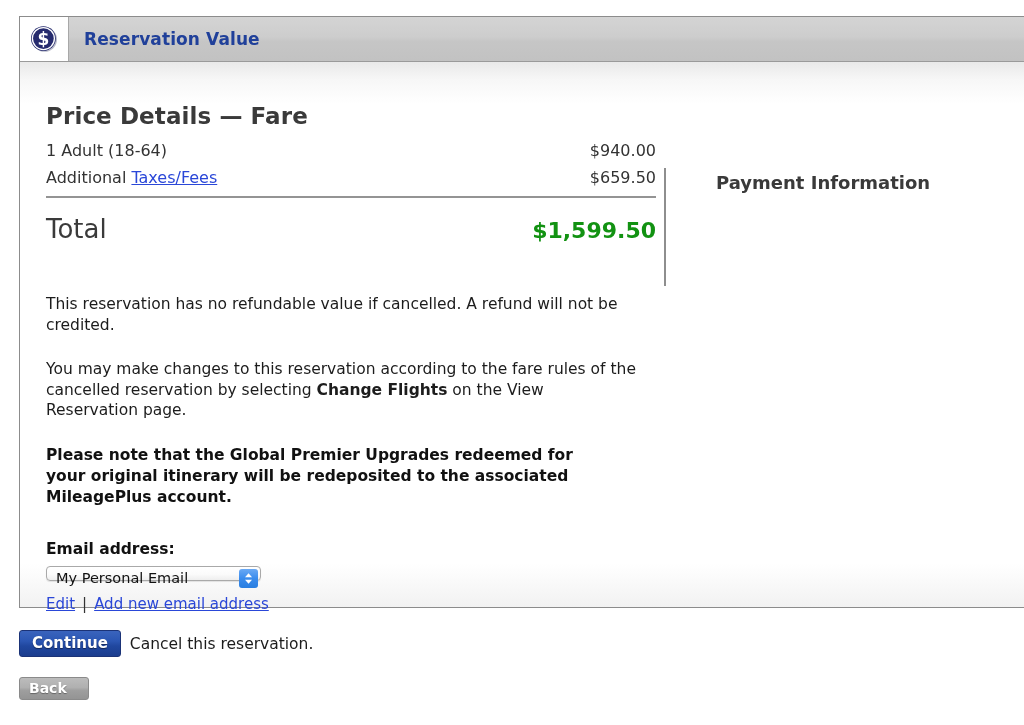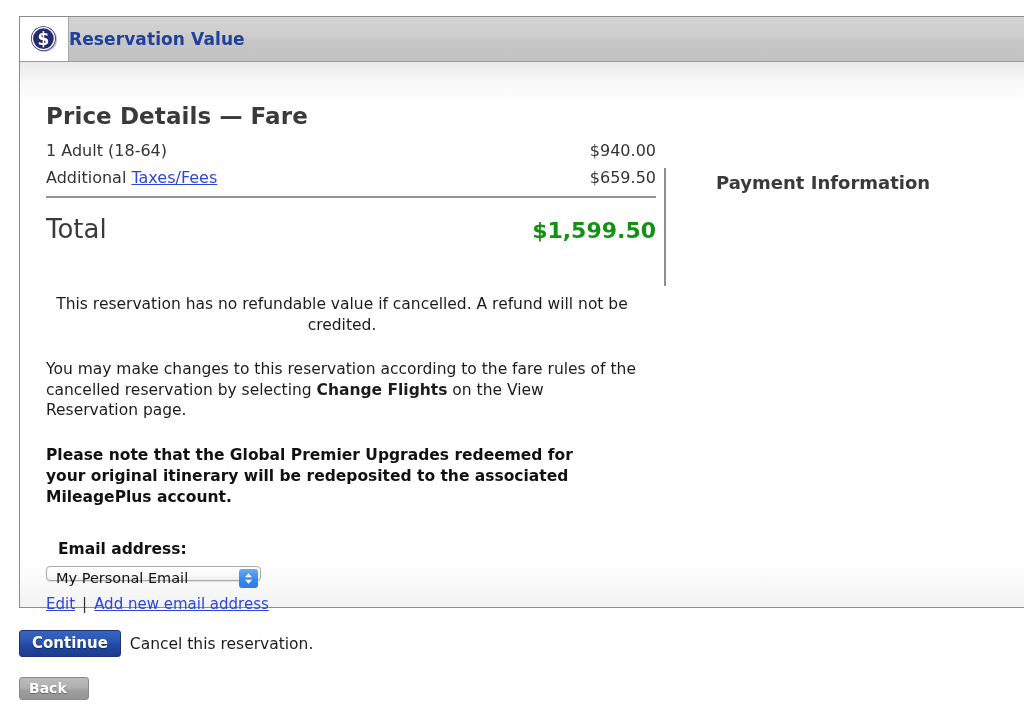--- a/index.html
+++ b/index.html
@@ -51,20 +51,21 @@
   }
   .dollar-icon {
     width: 30px;
     height: 30px;
     display: block;
   }
   .header-title {
     font-size: 17px;
     font-weight: bold;
     color: #20409a;
+    padding-left: 15px;
     letter-spacing: 0.1px;
     white-space: nowrap;
   }
 
   
   .panel-body {
     position: relative;
     height: 545px;
     background: linear-gradient(to bottom, #e9e9e9 0%, #f7f7f7 18px, #ffffff 42px, #ffffff 92%, #f2f2f2 100%);
   }
@@ -147,39 +148,38 @@
 
   
   p.body-text {
     margin: 0;
     padding-top: 24px;
     font-size: 15.5px;
     line-height: 1.33;
     color: #1c1c1c;
     max-width: 592px;
   }
-  p.body-text.first { padding-top: 50px; text-align: center; }
+  p.body-text.first { padding-top: 50px; }
   p.body-text strong { font-weight: bold; }
   p.note-text {
     margin: 0;
     padding-top: 24px;
     font-size: 15.5px;
     line-height: 1.35;
     font-weight: bold;
     color: #111111;
     max-width: 570px;
   }
 
   
   .email-block { padding-top: 32px; }
   .email-label {
     font-size: 15.5px;
     font-weight: bold;
     color: #111111;
-    margin-left: 12px;
   }
   .select-wrap {
     position: relative;
     display: inline-block;
     margin-top: 8px;
     width: 215px;
     height: 15px;
     background: linear-gradient(to bottom, #ffffff 0%, #fbfbfb 55%, #eeeeee 100%);
     border: 1px solid #a9a9a9;
     border-radius: 4px;

